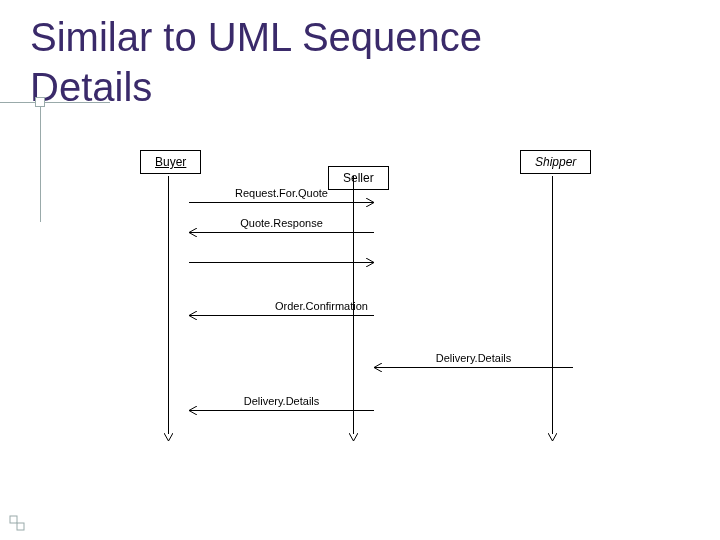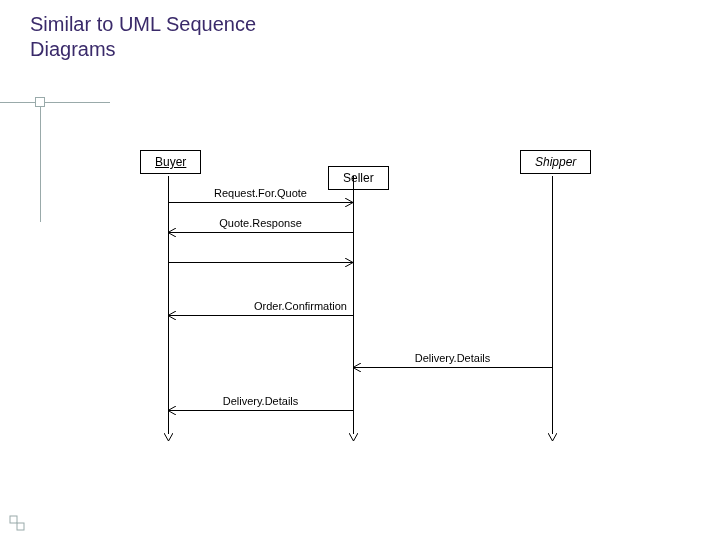--- a/index.html
+++ b/index.html
@@ -8,21 +8,21 @@
     height: 540px;
     background: #ffffff;
     font-family: Verdana, Geneva, sans-serif;
     position: relative;
     overflow: hidden;
   }
   .title {
     position: absolute;
     top: 12px;
     left: 30px;
-    font-size: 20px;
+    font-size: 40px;
     color: #3a2a6a;
     line-height: 1.25;
     font-weight: normal;
   }
   .decor-line-h {
     position: absolute;
     background: #9aa;
     height: 1px;
   }
   .decor-line-v {
@@ -61,20 +61,21 @@
     background: #000;
   }
   .lifeline svg.arrowhead-down {
     position: absolute;
     bottom: -8px;
     left: -4px;
   }
   .msg {
     position: absolute;
     height: 14px;
+    margin-left: 21px;
   }
   .msg .msg-label {
     position: absolute;
     top: -15px;
     width: 100%;
     text-align: center;
     font-size: 11px;
     white-space: nowrap;
   }
   .msg .msg-line {
@@ -101,21 +102,21 @@
     bottom: 8px;
     width: 18px;
     height: 18px;
   }
 </style>
 </head>
 <body>
 
 <div class="title">
   <span>Similar to UML Sequence</span><br>
-  <span>Diagrams</span>
+  <span>Details</span>
 </div>
 
 <div class="decor-line-h" style="left:0; top:102px; width:110px;"></div>
 <div class="decor-line-v" style="left:40px; top:102px; height:120px;"></div>
 <div class="decor-box" style="left:35px; top:97px;"></div>
 
 <div class="diagram">
 
   <div class="actor-box" style="left:-10px; top:0;text-decoration:underline;">
     <span>Buyer</span>

